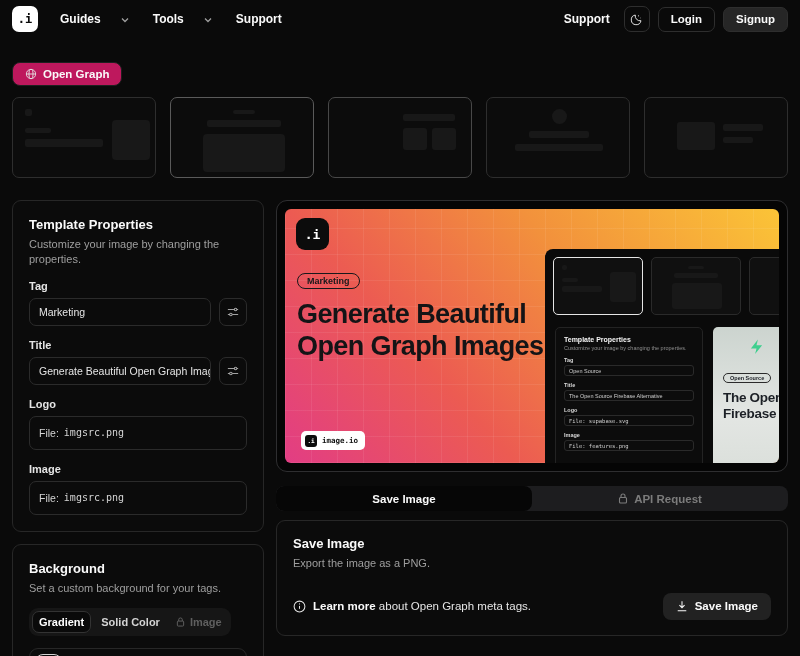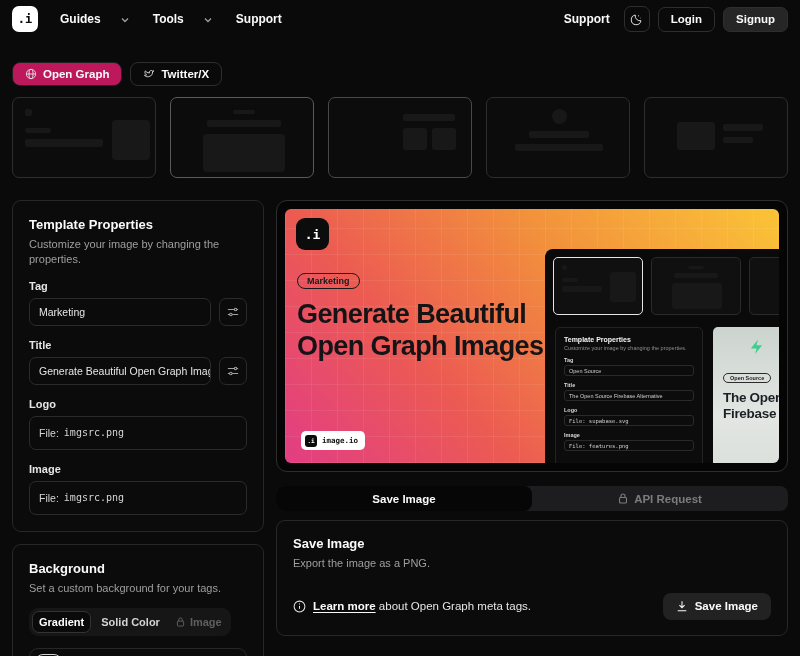--- a/index.html
+++ b/index.html
@@ -117,21 +117,21 @@
     align-items:center; gap:8px; padding:0 12px; font-size:11.5px; }
   .upgrade-bar a { color:#fafafa; text-decoration:underline; text-underline-offset:2px; font-weight:600; cursor:pointer; }
   .action-tabs { margin-top:14px; display:flex; background:#1d1d1f; border-radius:8px; height:25px; overflow:hidden; }
   .action-tab { flex:1; display:flex; align-items:center; justify-content:center; gap:6px; font-size:11.5px;
     font-weight:600; cursor:pointer;border-radius:6px; }
   .action-tab.active { background:#060606; color:#fafafa; border-radius:8px; }
   .action-tab.locked { color:#7c7c7c; }
   .save-card { margin-top:9px; padding:15px 16px; }
   .save-bottom { margin-top:22px; display:flex; align-items:center; }
   .learn { display:flex; align-items:center; gap:7px; font-size:11.5px; color:#e5e5e5; }
-  .learn a { color:#fafafa; text-decoration:underline; text-underline-offset:2px; font-weight:600; cursor:pointer;margin-top:8px; }
+  .learn a { color:#fafafa; text-underline-offset:2px; font-weight:600; cursor:pointer;margin-top:8px; }
   .save-btn { margin-left:auto; display:flex; align-items:center; gap:7px; background:#222; border:none;
     color:#fafafa; border-radius:8px; height:27px; padding:0 13px; font-size:11.5px; font-weight:600;
     cursor:pointer; font-family:inherit; }
 </style>
 </head>
 <body>
 
 <div class="header">
   <div class="logo-sq mono">.i</div>
   <div class="nav">
@@ -166,26 +166,20 @@
 </div>
 
 <div class="type-tabs">
   <div class="type-tab active">
     <svg width="12" height="12" viewBox="0 0 16 16" fill="none" stroke="#e5e5e5" stroke-width="1.2">
       <circle cx="8" cy="8" r="6.2"></circle>
         <ellipse cx="8" cy="8" rx="2.7" ry="6.2"></ellipse>
         <path d="M1.8 8h12.4"></path>
     </svg>
     <span>Open Graph</span>
-  </div>
-  <div class="type-tab inactive">
-    <svg width="12" height="12" viewBox="0 0 16 16" fill="none" stroke="#e5e5e5" stroke-width="1.2">
-      <path d="M14.5 3.8c-.5.3-1 .4-1.5.5a2.6 2.6 0 0 0-4.5 2.4A7.4 7.4 0 0 1 3 3.9s-1.7 3.5 1.8 5.2c-.8.6-2 .6-2.8.5 1 2 3.5 2.2 5.5 2 4-.5 5.5-4.3 5.3-6.8.5-.3 1.2-.7 1.7-1z"></path>
-    </svg>
-    <span>Twitter/X</span>
   </div>
 </div>
 
 <div class="thumb-row">
   <div class="thumb">
     <div class="shape" style="left:12px;top:11px;width:7px;height:7px;"></div>
     <div class="shape" style="left:12px;top:30px;width:26px;height:5px;"></div>
     <div class="shape" style="left:12px;top:41px;width:78px;height:8px;"></div>
     <div class="shape" style="left:99px;top:22px;width:38px;height:40px;border-radius:4px;"></div>
   </div>

